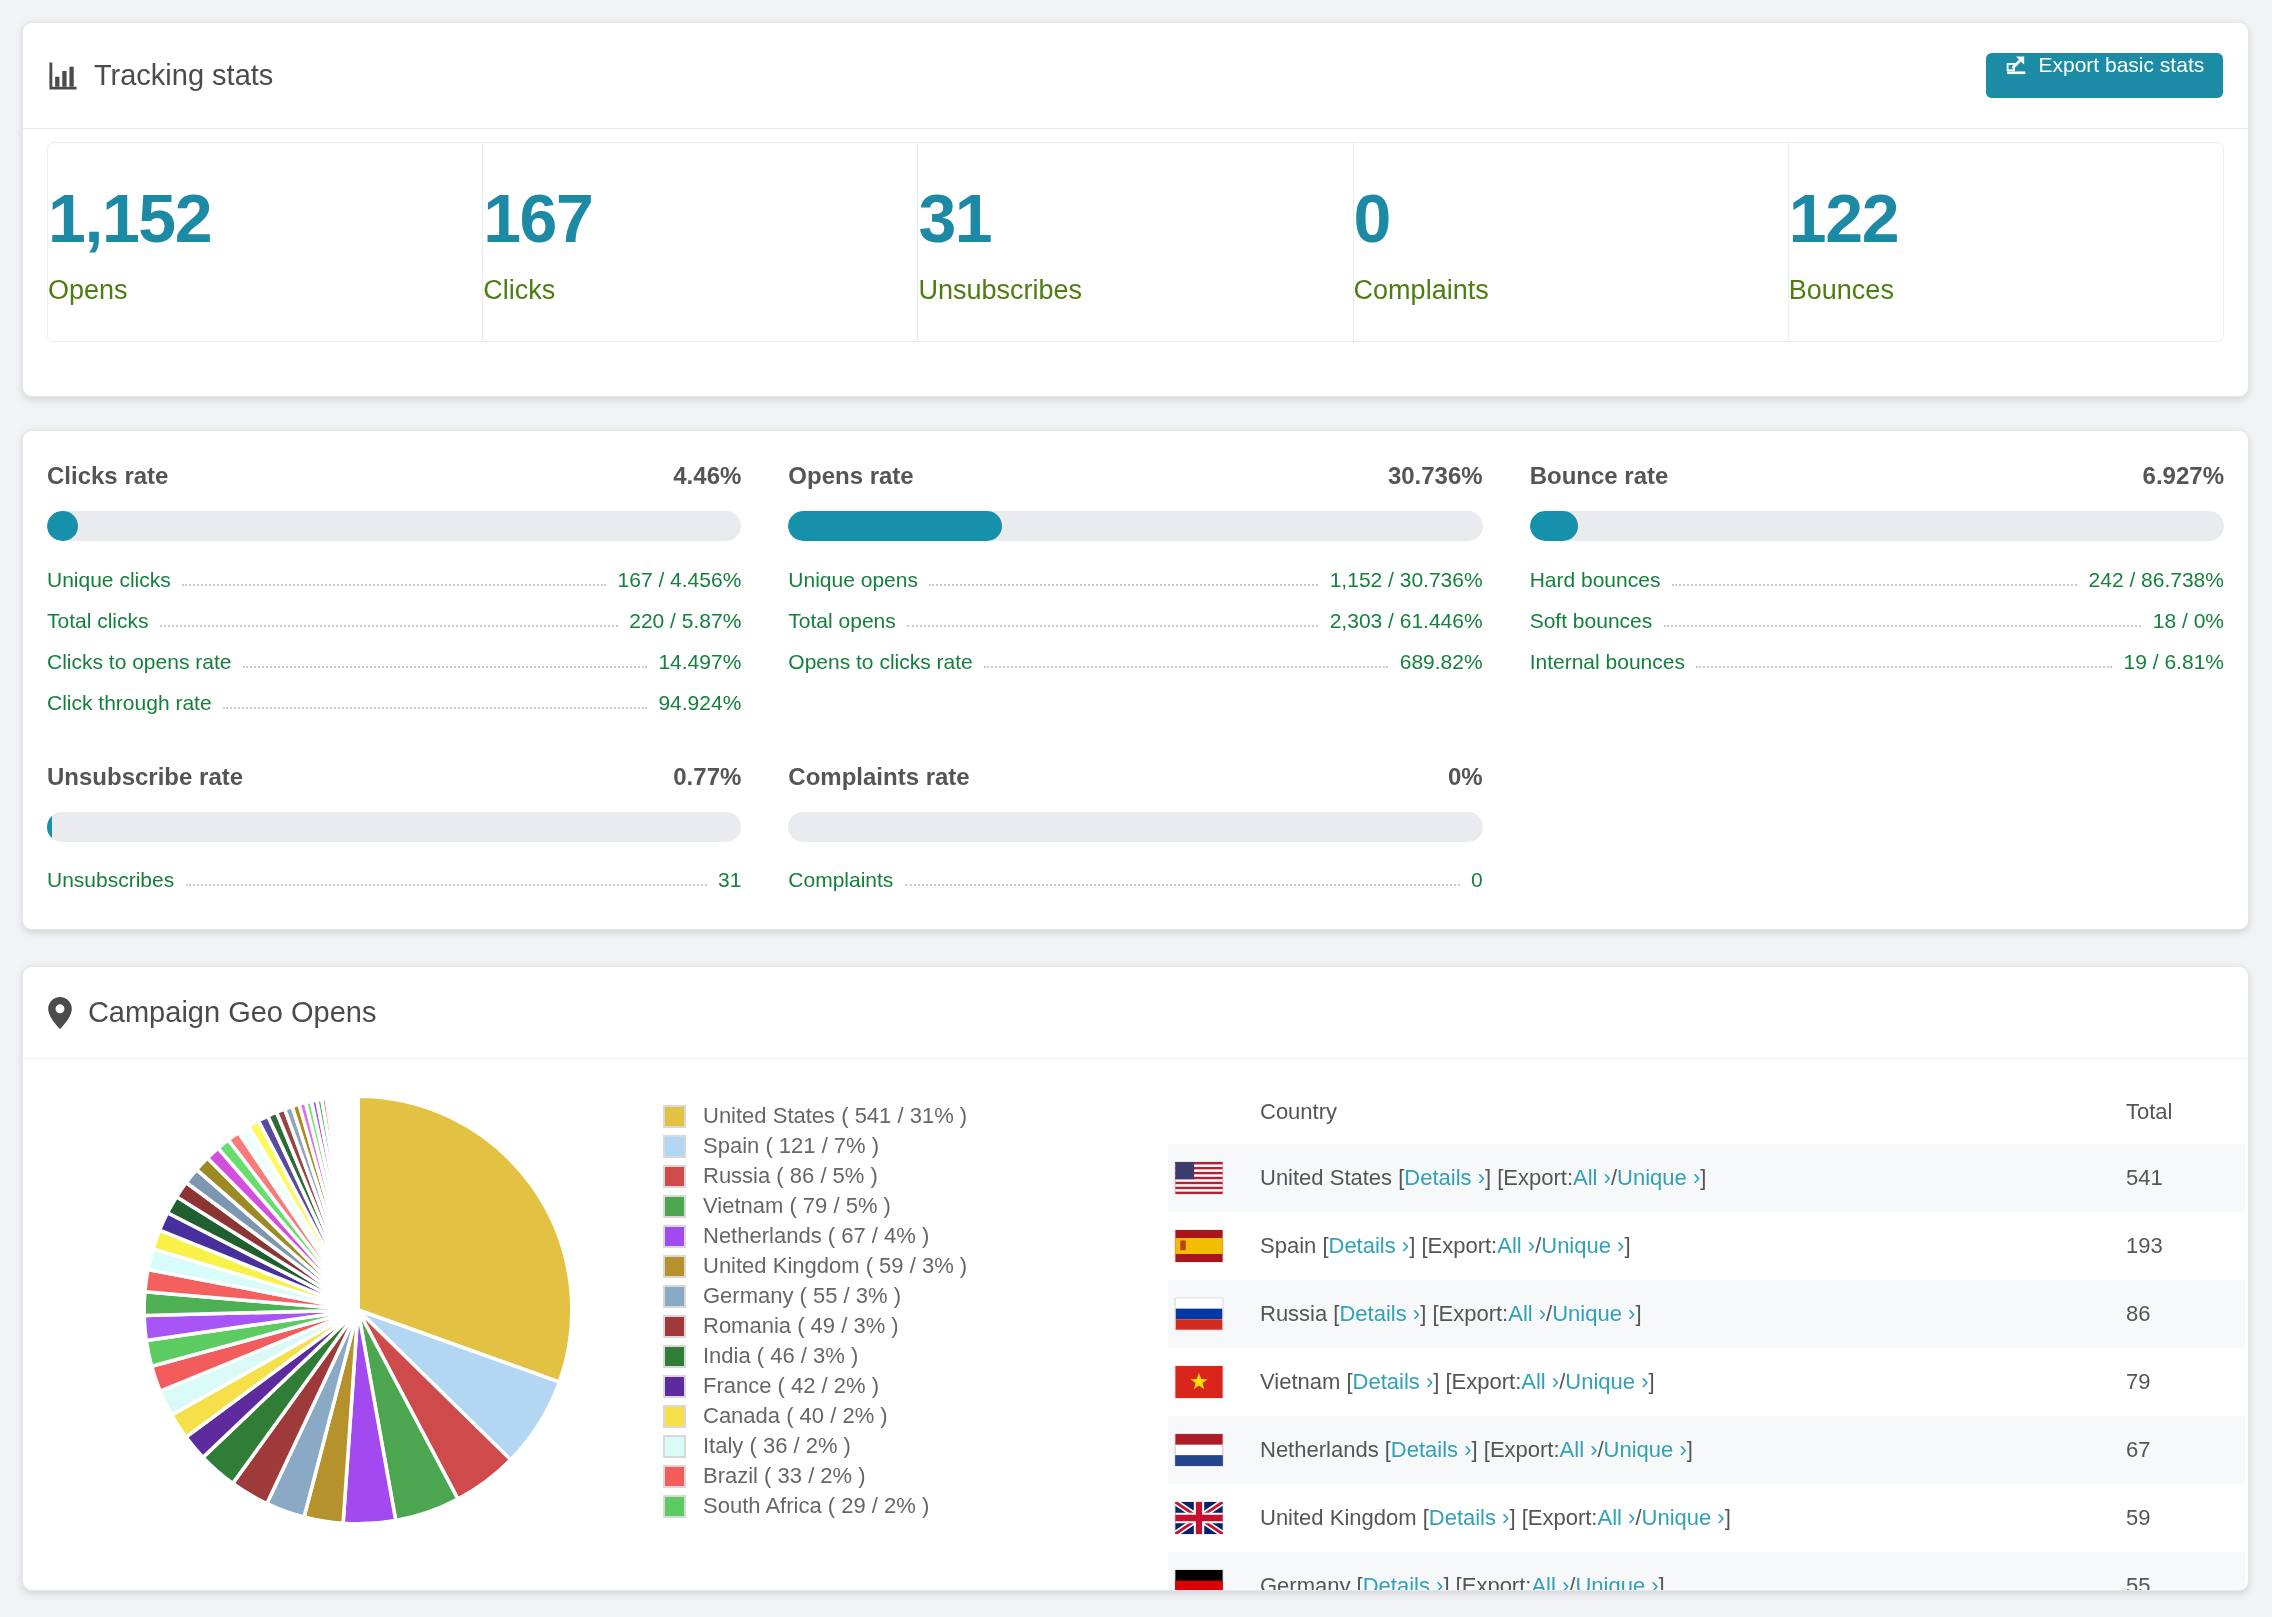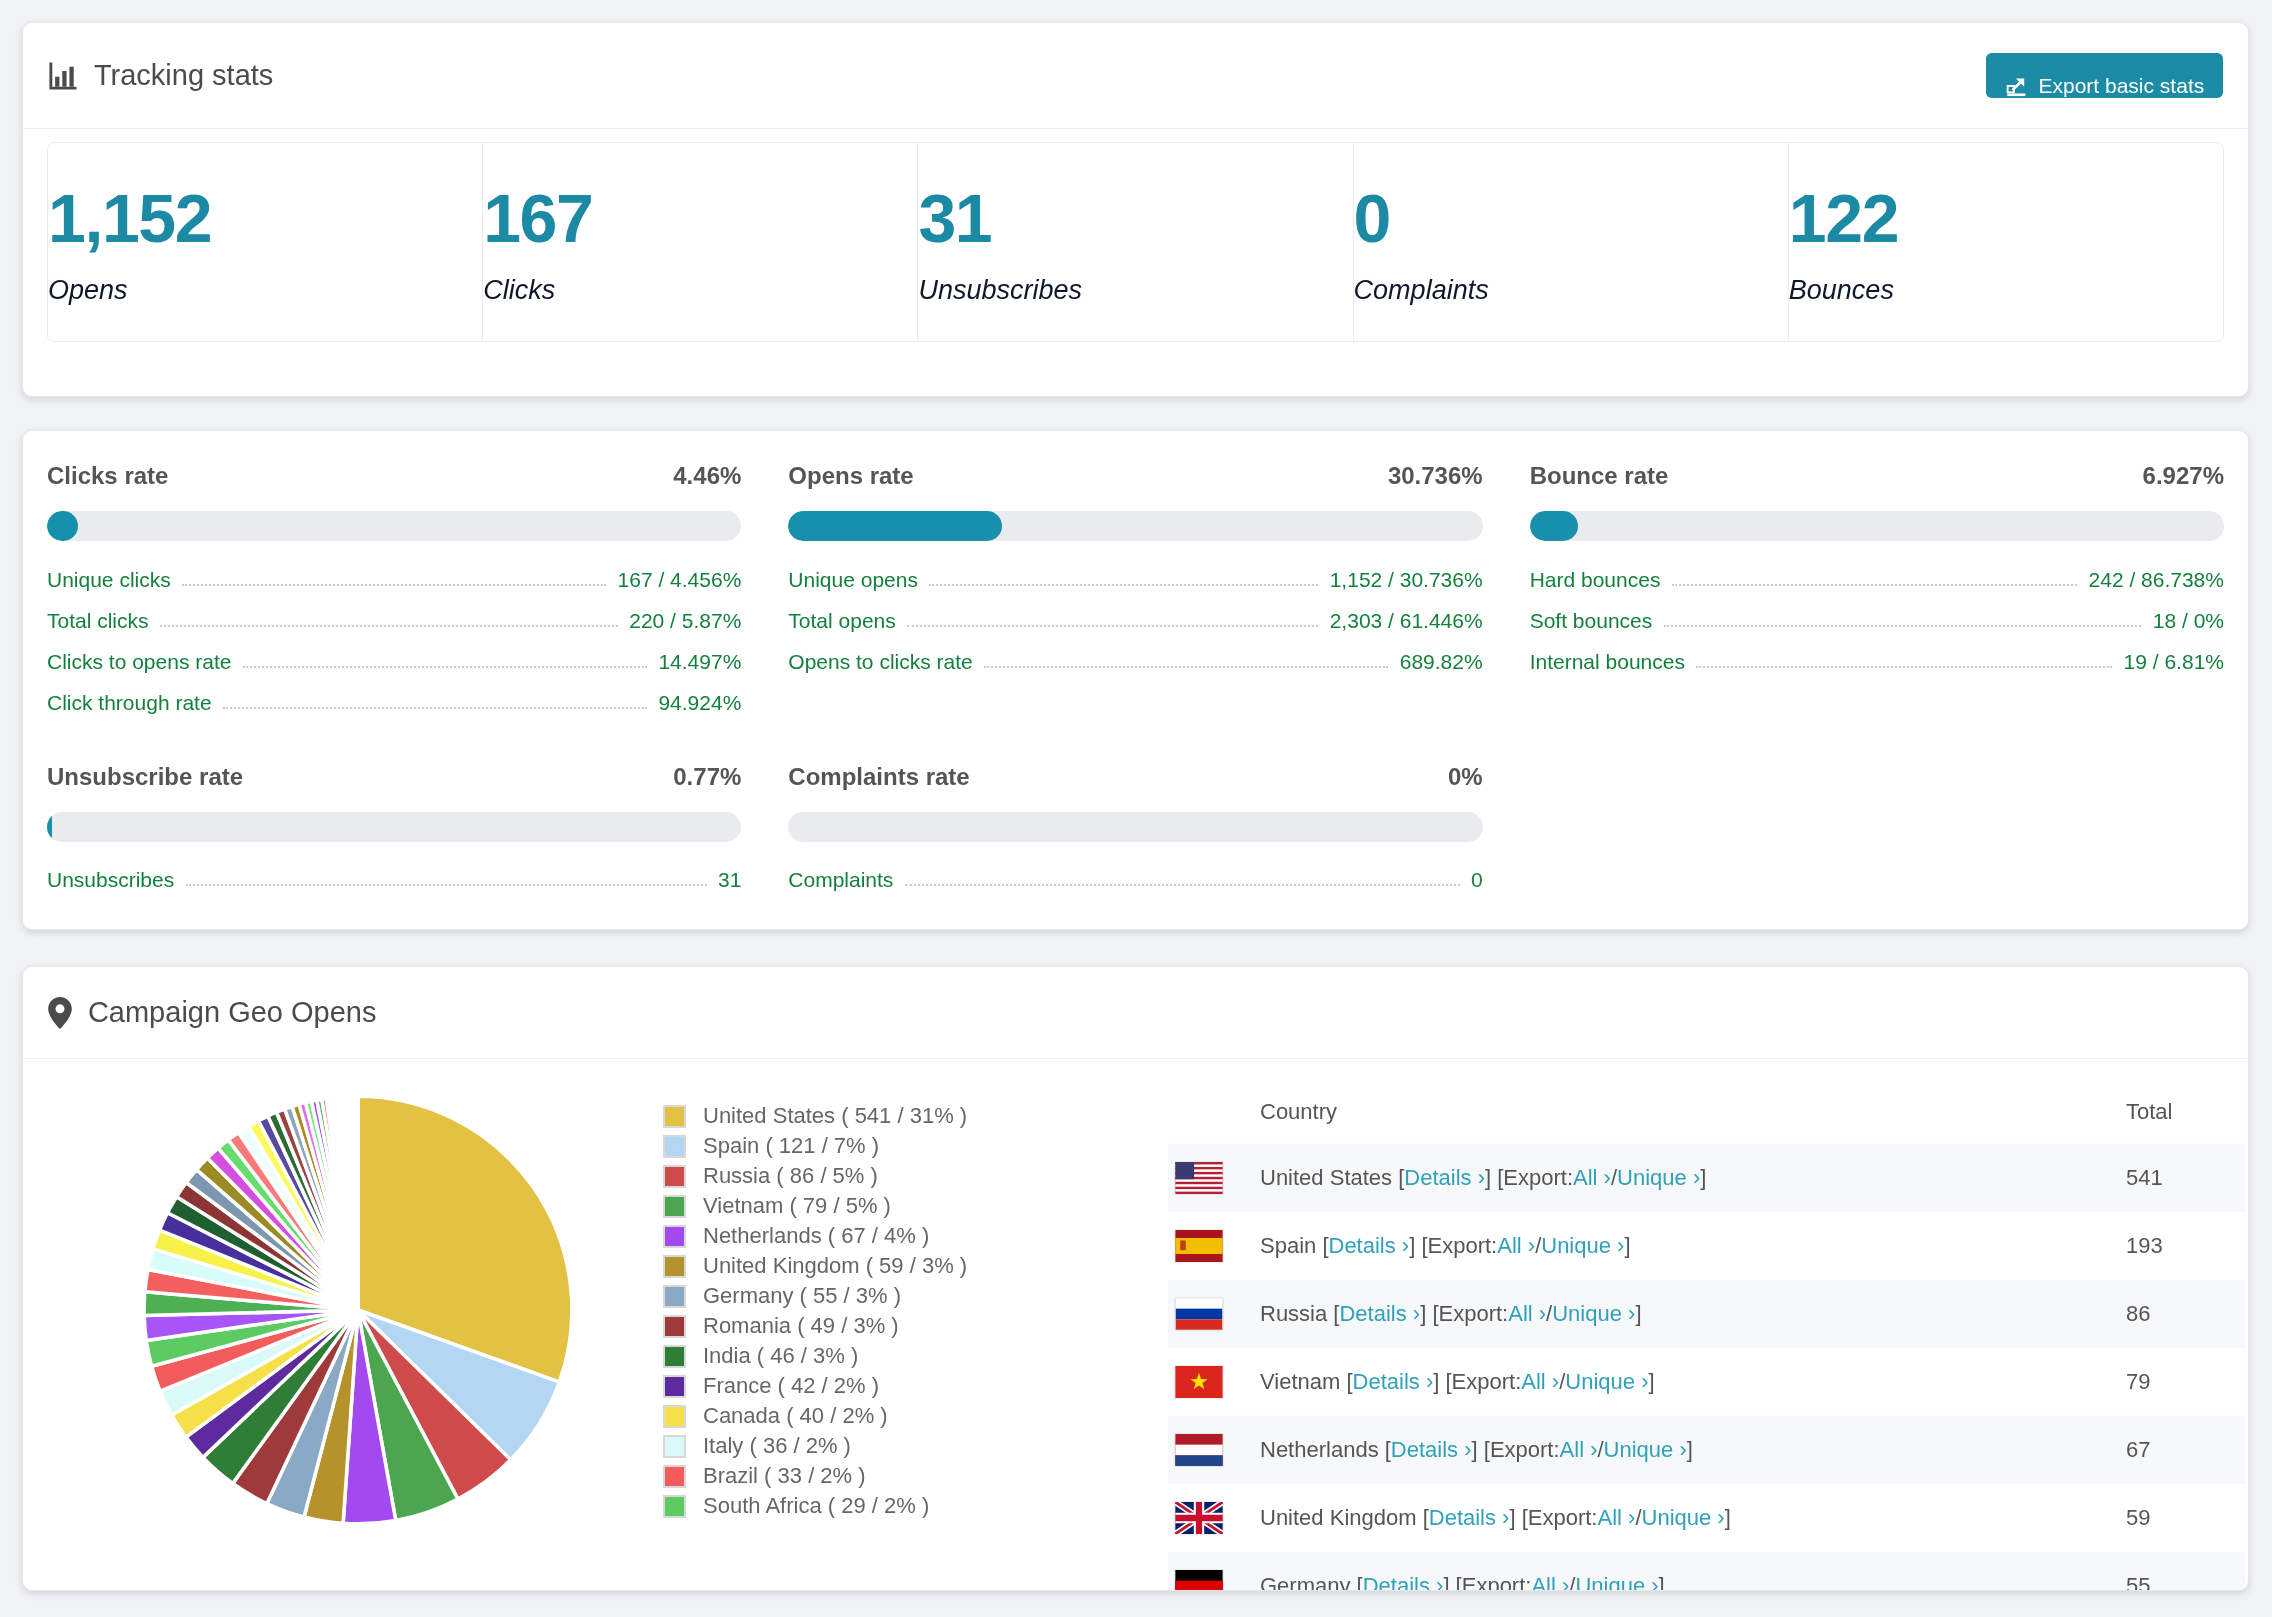--- a/index.html
+++ b/index.html
@@ -23,32 +23,32 @@
     display:flex;align-items:center;padding:0 25.4px;box-sizing:border-box;
     border-bottom:0.7px solid #ededf0;
   }
   #card-geo .card-header{height:92px;border-bottom:0.7px solid #efeff2;}
   .card-title{font-size:29px;color:#4b4b4b;display:flex;align-items:center;gap:15.5px;font-weight:500;}
   .card-title svg{flex:none;}
 
   .export-btn{
     margin-left:auto;height:45px;padding:0 18.4px;border:none;border-radius:5.6px;
     background:#1b8ba6;color:#fff;font-size:21px;font-family:inherit;
-    display:flex;align-items:flex-end;gap:11.3px;cursor:pointer;
+    display:flex;align-items:flex-start;gap:11.3px;cursor:pointer;
   }
 
   
   .stats{
     position:absolute;top:119px;left:24px;right:24px;height:198px;
     border:0.7px solid #ebecf0;border-radius:7px;display:flex;background:#fff;
   }
   .stat{flex:1;display:flex;flex-direction:column;align-items:flex-start;justify-content:center;gap:18px;}
   .stat + .stat{border-left:0.7px solid #ebecf0;}
   .stat-value{font-size:68px;font-weight:700;color:#1c89a5;letter-spacing:-1.4px;}
-  .stat-label{font-size:27px;color:#0f172a;font-style:italic;}
+  .stat-label{font-size:27px;color:#4d7c0f;}
 
   
   .rates{
     position:absolute;top:31px;left:24px;right:24px;
     display:grid;grid-template-columns:repeat(3,1fr);column-gap:47px;row-gap:42px;
     align-content:start;
   }
   .rate-head{display:flex;justify-content:space-between;align-items:baseline;
     font-size:24px;font-weight:700;color:#555;}
   .rate-bar{margin-top:21px;height:30px;border-radius:15px;background:#e9ebee;overflow:hidden;}

